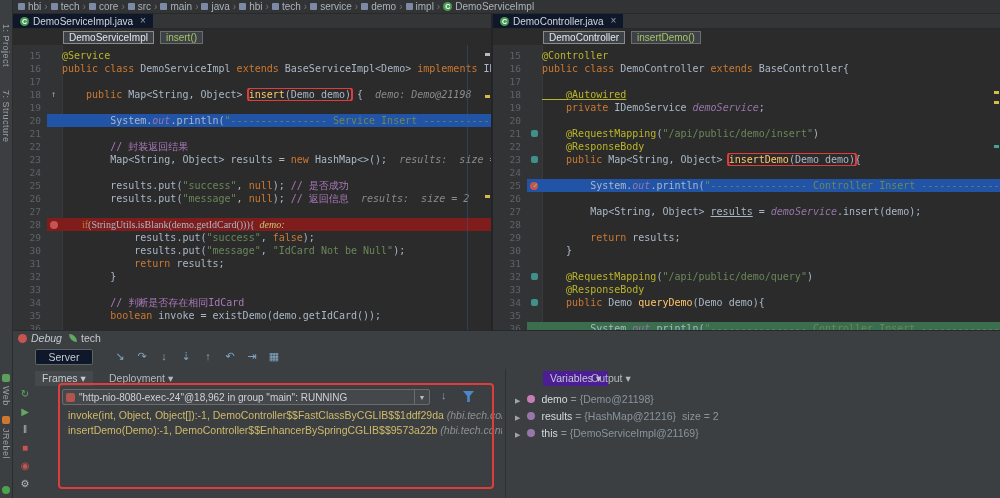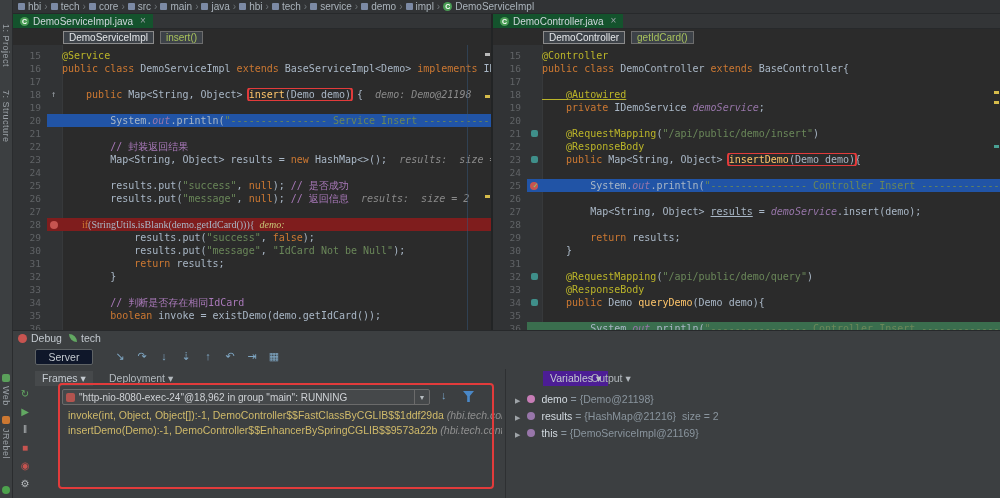--- a/index.html
+++ b/index.html
@@ -29,21 +29,21 @@
     background:#499c54; color:#fff; font-size:7px; line-height:9px;
     text-align:center; font-weight:bold; }
   
   .editor { position:absolute; top:14px; height:316px; overflow:hidden; }
   #editor-left  { left:13px;  width:478px; }
   #editor-right { left:493px; width:507px; }
   #editor-divider { position:absolute; left:491px; top:14px; width:2px; height:316px;
     background:#222425; z-index:2; }
   .tabbar { height:15px; background:#333537; border-bottom:1px solid #27292b;
     display:flex; align-items:stretch; }
-  .tab { display:flex; align-items:center; gap:4px; background:#14532d;
+  .tab { display:flex; align-items:center; gap:4px; background:#0f172a;
     padding:0 7px; font-size:10px; color:#d0d6dc; }
   .tclose { color:#9aa0a6; font-size:10px; margin-left:3px; line-height:10px; }
   .crumbs { height:16px; background:#2b2b2b; display:flex; align-items:center;
     gap:6px; padding-left:50px; font-size:10px; }
   .chip { border:1px solid #8b8b8b; padding:0 5px; height:13px; line-height:12px;
     color:#e4e6e8; background:#3d4248; }
   .chip-method { color:#a9c25c; border-color:#6d6d6d; }
   .codearea { position:relative; height:285px; background:#2b2b2b; overflow:hidden;
     font-family:"DejaVu Sans Mono", monospace; font-size:10px; line-height:13px;
     padding-top:4px; }
@@ -80,21 +80,21 @@
   .t-defu{ color:#a9b7c6; text-decoration:underline; }
   .t-hint{ color:#8a8a8a; font-style:italic; }
   .t-hint2{ color:#c9c978; font-style:italic; }
   .annobox { outline:2px solid #e23b3b; border-radius:2px; }
   .stripe-mark { position:absolute; right:1px; width:5px; height:3px; }
   
   #debugpanel { position:absolute; left:13px; top:330px; width:987px; height:168px;
     background:#3c3f41; border-top:1px solid #27292b; font-size:10.5px; }
   #debug-bug-icon { position:absolute; left:5px; top:3px; width:9px; height:9px;
     border-radius:50%; background:#c75450; }
-  #debug-title { position:absolute; left:18px; top:1px; color:#c3c9cf; }
+  #debug-title { position:absolute; left:18px; top:1px; color:#c3c9cf;font-style:italic; }
   #debug-leaf-icon { position:absolute; left:56px; top:3px; width:8px; height:8px;
     background:#62a862; border-radius:0 100% 0 100%; }
   #debug-config { position:absolute; left:68px; top:1px; color:#c3c9cf; }
   #server-tab { position:absolute; left:22px; top:18px; width:58px; height:16px;
     background:#0f172a; border:1px solid #5f6365; border-radius:2px;
     color:#c3c9cf; text-align:center; line-height:14px; }
   #debug-toolbar-icons { position:absolute; left:100px; top:17px; display:flex; gap:8px; }
   .dbg-tool-icon { width:14px; height:16px; text-align:center; line-height:16px;
     color:#7fa7c4; font-size:11px; }
   #frames-tab { position:absolute; left:22px; top:40px; height:15px; padding:0 7px;
@@ -392,21 +392,21 @@
   <div id="editor-right" class="editor">
       <div class="tabbar">
         <div class="tab">
           <span class="cicon">C</span>
           <span>DemoController.java</span>
           <span class="tclose">×</span>
         </div>
       </div>
       <div class="crumbs">
         <span class="chip">DemoController</span>
-        <span class="chip chip-method">getIdCard()</span>
+        <span class="chip chip-method">insertDemo()</span>
       </div>
       <div class="codearea">
         <div class="cline">
           <span class="lnum">15</span>
           <div class="rest">
             <span class="gicon"></span>
             <span class="ltext"><span class="t-ann">@Controller</span></span>
           </div>
         </div>
         <div class="cline">

